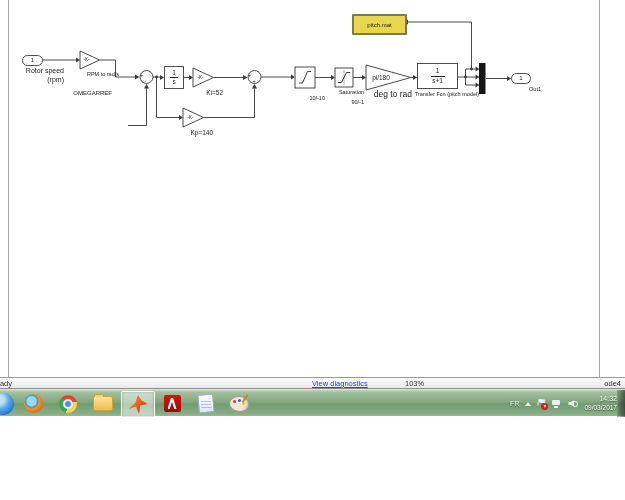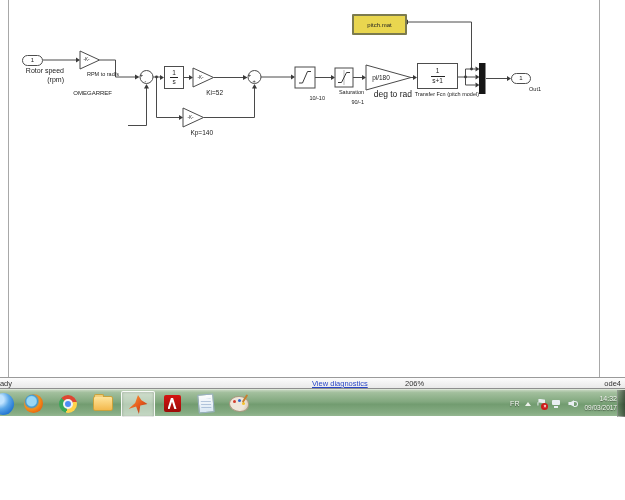--- a/index.html
+++ b/index.html
@@ -164,21 +164,21 @@
   <div class="lbl" style="left:324px;top:89px;width:40px;font-size:5.5px;">Saturation</div>
   <div class="lbl" style="left:324px;top:98.5px;width:40px;font-size:5.5px;">90/-1</div>
   <div class="lbl" style="left:352px;top:89px;width:60px;font-size:8.5px;">deg to rad</div>
   <div class="lbl" style="left:397px;top:90.5px;width:82px;font-size:5.5px;">Transfer Fcn (pitch model)</div>
   <div class="lbl" style="left:501px;top:85.5px;width:40px;font-size:5.5px;">Out1</div>
 </div>
 
 <div id="statusbar" class="abs">
   <div id="sb-ready" class="abs">Ready</div>
   <div id="sb-link" class="abs">View diagnostics</div>
-  <div id="sb-zoom" class="abs">206%</div>
+  <div id="sb-zoom" class="abs">103%</div>
   <div id="sb-solver" class="abs">ode4</div>
 </div>
 
 <div id="taskbar" class="abs">
   <div class="tb-btn" style="left:-12px;">
       <span class="ic-ie"></span>
     </div>
   <div class="tb-btn" style="left:18px;">
       <span class="ic-ff"></span>
     </div>

